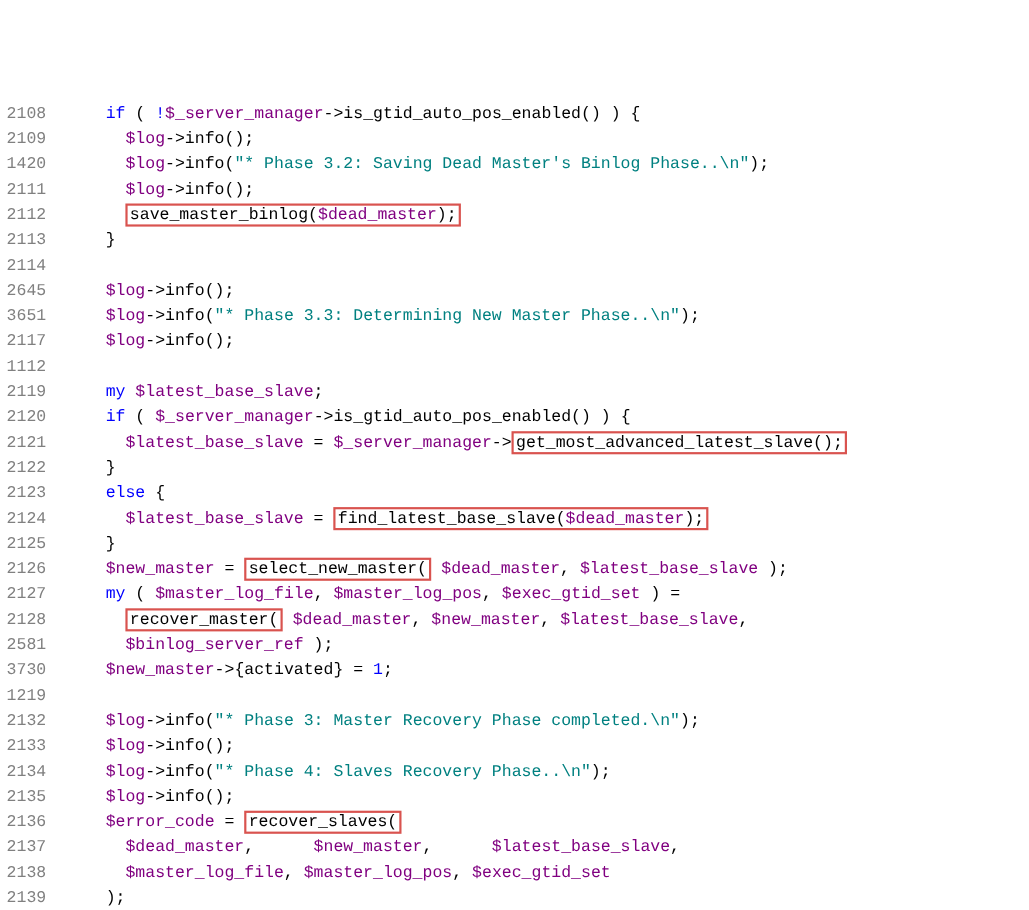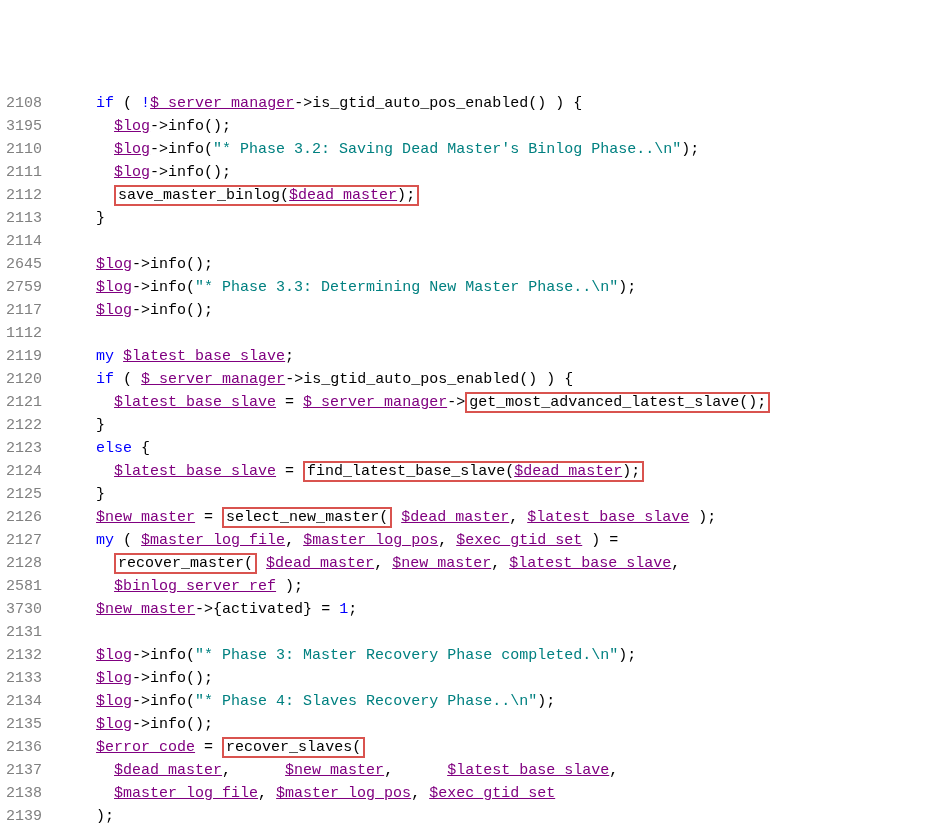--- a/index.html
+++ b/index.html
@@ -21,61 +21,61 @@
     padding-right: 14px;
     padding-left: 6px;
     user-select: none;
   }
   .code {
     position: relative;
     flex: 1;
     padding-left: 4px;
   }
   .kw   { color: #0000ff; text-align: right; }    
-  .var  { color: #800080; text-decoration: underline; }    
+  .var  { color: #800080; }    
   .str  { color: #008080; }    
   .num  { color: #0000ff; }
   .highlight-box {
     border: 2px solid #d9534f;
     display: inline;
     padding: 0 2px;
     margin: -1px 0;
     line-height: 19px;
   }
 </style>
 </head>
 <body>
 
 
 
 <div class="editor">
 <div class="gutter"><span>2108</span>
-<span>3195</span>
-<span>2110</span>
+<span>2109</span>
+<span>1420</span>
 <span>2111</span>
 <span>2112</span>
 <span>2113</span>
 <span>2114</span>
 <span>2645</span>
-<span>2759</span>
+<span>3651</span>
 <span>2117</span>
 <span>1112</span>
 <span>2119</span>
 <span>2120</span>
 <span>2121</span>
 <span>2122</span>
 <span>2123</span>
 <span>2124</span>
 <span>2125</span>
 <span>2126</span>
 <span>2127</span>
 <span>2128</span>
 <span>2581</span>
 <span>3730</span>
-<span>2131</span>
+<span>1219</span>
 <span>2132</span>
 <span>2133</span>
 <span>2134</span>
 <span>2135</span>
 <span>2136</span>
 <span>2137</span>
 <span>2138</span>
 <span>2139</span>
 
 

